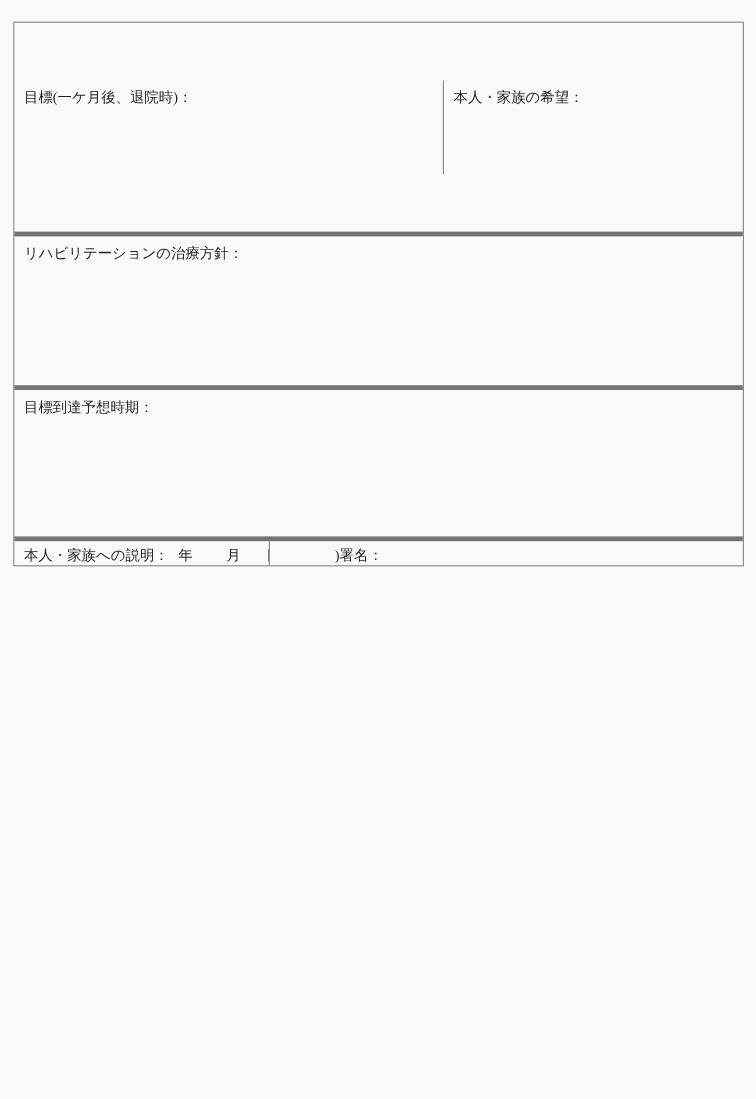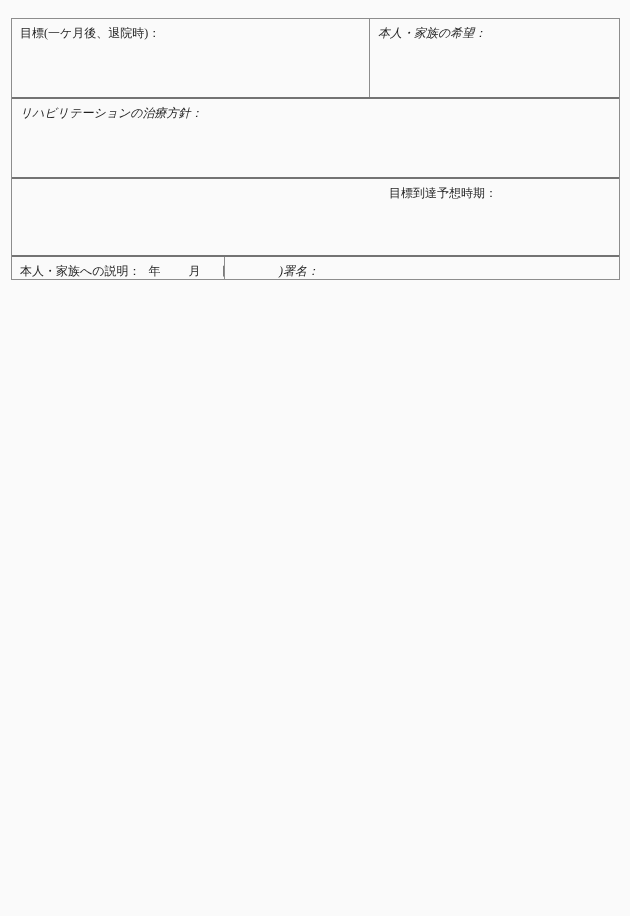--- a/index.html
+++ b/index.html
@@ -22,38 +22,39 @@
     left: 11px;
     top: 18px;
     width: 609px;
     border: 1px solid #8d8d8d;
     box-sizing: border-box;
     background: #fafafa;
   }
   .row {
     display: flex;
     box-sizing: border-box;
+    margin-top: 48px;
   }
   .row + .row {
-    border-top: 2px solid #737373;
+    border-top: 4px solid #737373;
   }
   .r1 { height: 78px; }
   .r2 { height: 80px; }
-  .r3 { height: 78px; text-align: right; }
+  .r3 { height: 78px; }
   .r4 { height: 24px; }
   .cell {
     box-sizing: border-box;
     padding: 7px 8px;
     line-height: 1.25;
     overflow: hidden;
   }
   .cell + .cell {
     border-left: 1px solid #8d8d8d;
   }
-  .grow { flex: 1 1 auto; font-style: italic; }
+  .grow { flex: 1 1 auto; }
   .w-goal     { flex: 0 0 357px; }
   .w-timeline { flex: 0 0 493px; }
   .w-explain  { flex: 0 0 212px; }
   .vcenter {
     display: flex;
     align-items: flex-end;
     white-space: nowrap;
     padding-top: 0;
     padding-bottom: 0;
   }

